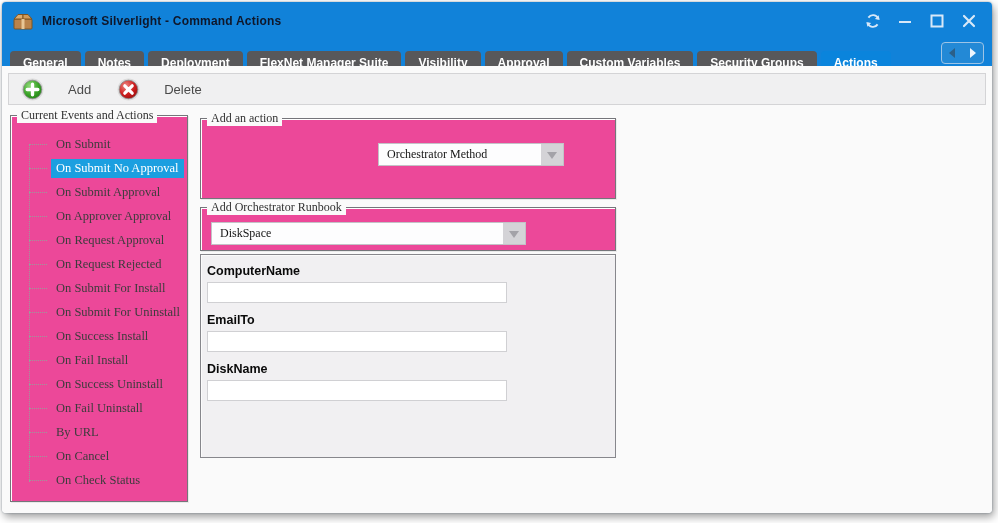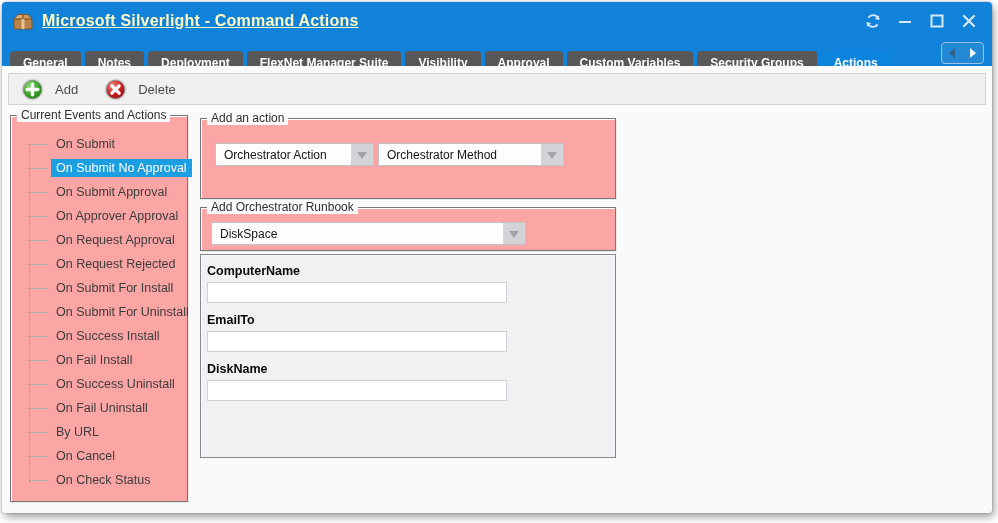--- a/index.html
+++ b/index.html
@@ -9,45 +9,45 @@
   .window {
     position:absolute; left:2px; top:2px; width:990px; height:511px;
     background:#fafafa; border-radius:4px;
     box-shadow: 0 0 2px rgba(60,80,100,.55), 2px 4px 9px rgba(0,0,0,.38);
     overflow:hidden;
   }
 
   
   .titlebar { position:absolute; left:0; top:0; right:0; height:38px; background:#1182d9; display:flex; align-items:center; }
   .app-icon { margin-left:10px; width:22px; height:20px; flex:0 0 auto; }
-  .title-text { margin-left:8px; color:#fef9c3; font-size:16px; font-weight:bold; letter-spacing:.2px;text-decoration:underline; }
+  .title-text { margin-left:8px; color:#0f172a; font-size:12px; font-weight:bold; letter-spacing:.2px; }
   .win-controls { position:absolute; right:14px; top:0; height:38px; display:flex; align-items:center; gap:14px; }
   .wc-btn { width:18px; height:18px; display:flex; align-items:center; justify-content:center; cursor:default; }
 
   
   .tabstrip { position:absolute; left:0; top:38px; right:0; height:26px; background:#1182d9; display:flex; align-items:flex-start; padding-left:8px; }
   .tabs { display:flex; gap:4px; }
   .tab { height:23px; margin-top:11px; background:#58585a; border-radius:4px; color:#fff;
          font-size:12px; font-weight:bold; display:flex; align-items:center; padding:0 13px; white-space:nowrap; }
   .tab.selected { background:#0a84dc; }
   .tab-scroller { position:absolute; right:8px; top:2px; width:43px; height:22px; border:1px solid #9dc4e6; border-radius:4px;
                   background:#2389d6; display:flex; align-items:center; justify-content:space-around; }
   .arr-left  { width:0; height:0; border:5px solid transparent; border-right:6px solid #2b5f88; border-left:none; }
   .arr-right { width:0; height:0; border:5px solid transparent; border-left:6px solid #eef6fd; border-right:none; }
 
   
   .content { position:absolute; left:0; top:64px; right:0; bottom:0; background:#fafafa; }
 
   .toolbar { position:absolute; left:6px; top:7px; width:978px; height:32px; background:#f0f0f1; border:1px solid #d4d4d6;
              display:flex; align-items:center; gap:26px; padding-left:12px; }
-  .tool-btn { display:flex; align-items:center; gap:11px; cursor:default; }
+  .tool-btn { display:flex; align-items:center; gap:24px; cursor:default; }
   .tool-btn .tlabel { font-size:13px; color:#4a4a4a; }
 
   
-  .gbox { position:absolute; border:1px solid #75757a; background:#fca5a5; box-shadow: inset 1px 1px 0 #ffffff, 1px 1px 0 #e9e9e9; }
+  .gbox { position:absolute; border:1px solid #75757a; background:#ec4899; box-shadow: inset 1px 1px 0 #ffffff, 1px 1px 0 #e9e9e9; font-family: Liberation Serif, serif; }
   .gbox > .legend { position:absolute; top:-8px; left:6px; background:#fafafa; padding:0 4px; font-size:12px; color:#303030; white-space:nowrap; }
 
   .events-box { left:8px; top:49px; width:178px; height:387px; }
   .tree { position:absolute; left:0; top:16px; right:2px; }
   .tree::before { content:""; position:absolute; left:18px; top:12px; height:338px; border-left:1px dotted #9b9b9b; }
   .trow { position:relative; height:24px; display:flex; align-items:center; }
   .trow::before { content:""; position:absolute; left:18px; top:12px; width:18px; border-top:1px dotted #9b9b9b; }
   .trow .lbl { margin-left:40px; padding:2px 5px; font-size:12.5px; color:#3c3c3c; white-space:nowrap; }
   .trow.selected .lbl { background:#1b9fe0; color:#ffffff; }
 
@@ -252,26 +252,20 @@
             </div>
 
             <div class="trow">
               <span class="lbl">On Check Status</span>
             </div>
           </div>
       </div>
 
       <div class="gbox action-box">
         <span class="legend">Add an action</span>
-        <div class="combo combo-action">
-          <span class="ctxt">Orchestrator Action</span>
-          <span class="cbtn">
-              <i></i>
-            </span>
-        </div>
         <div class="combo combo-method">
           <span class="ctxt">Orchestrator Method</span>
           <span class="cbtn">
               <i></i>
             </span>
         </div>
       </div>
 
       <div class="gbox runbook-box">
         <span class="legend">Add Orchestrator Runbook</span>

